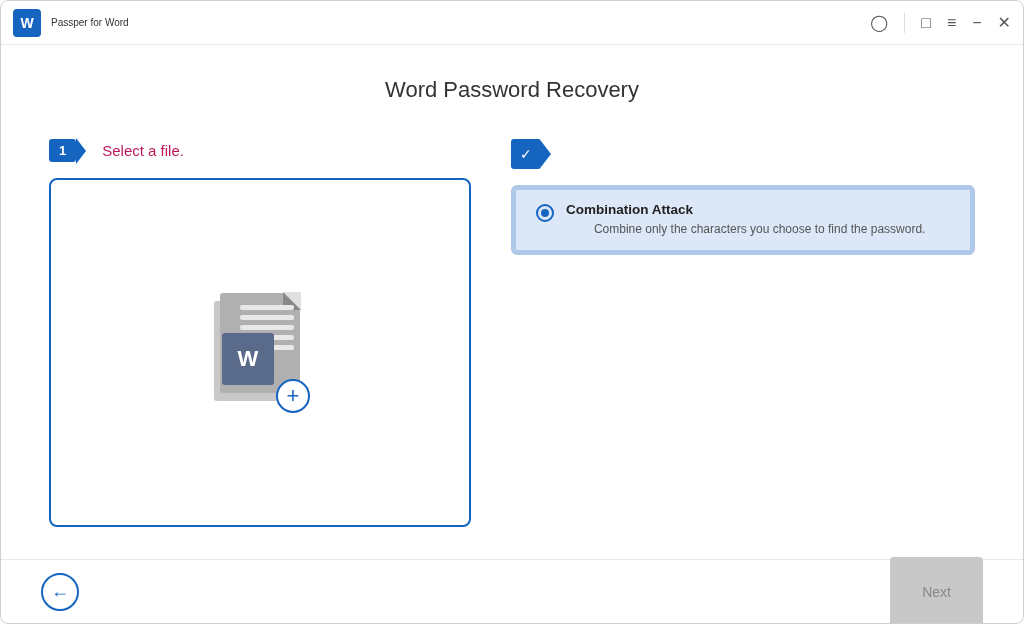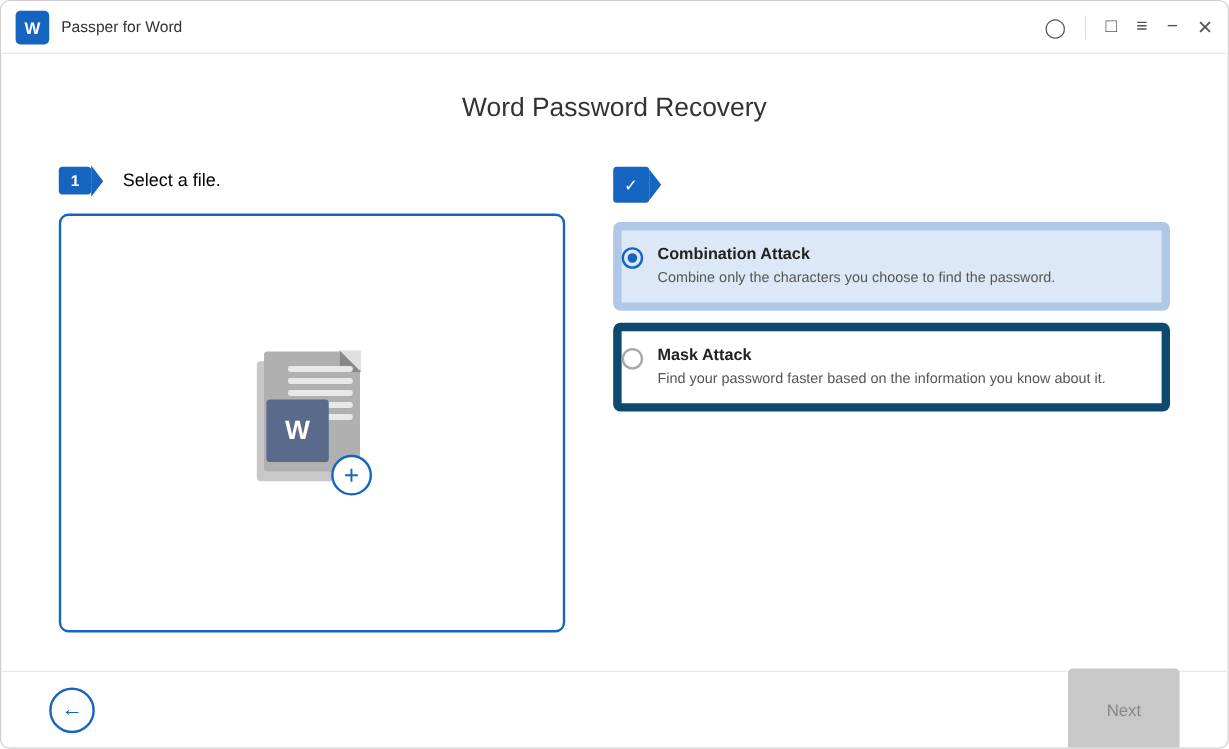--- a/index.html
+++ b/index.html
@@ -34,21 +34,21 @@
       align-items: center;
       justify-content: center;
       margin-right: 10px;
     }
     .titlebar-logo span {
       color: white;
       font-size: 14px;
       font-weight: bold;
     }
     .titlebar-title {
-      font-size: 13px;
+      font-size: 10px;
       color: #333;
       flex: 1;
     }
     .titlebar-controls {
       display: flex;
       align-items: center;
       gap: 16px;
     }
     .titlebar-icon {
       color: #555;
@@ -137,21 +137,21 @@
       right: -10px;
       top: 50%;
       transform: translateY(-50%);
       border-left: 10px solid #1565c0;
       border-top: 13px solid transparent;
       border-bottom: 13px solid transparent;
     }
 
     .step-label {
       font-size: 15px;
-      color: #000000;
+      color: #be185d;
       margin-left: 14px;
     }
 
     .file-drop-area {
       border: 2px solid #1565c0;
       border-radius: 8px;
       flex: 1;
       display: flex;
       flex-direction: column;
       align-items: center;
@@ -248,23 +248,23 @@
     }
 
     .method-list {
       display: flex;
       flex-direction: column;
       gap: 10px;
       margin-top: 0;
     }
 
     .method-item {
-      border: 7px solid #0c4a6e;
+      border: 5px solid #0c4a6e;
       border-radius: 6px;
-      padding: 12px 0;
+      padding: 12px 20px;
       display: flex;
       align-items: flex-start;
       gap: 12px;
       cursor: pointer;
       background: #fff;
     }
     .method-item.selected {
       background: #dce8f8;
       border-color: #b0c8e8;
     }
@@ -300,20 +300,21 @@
       color: #222;
       margin-bottom: 3px;
       display: flex;
       align-items: center;
       gap: 6px;
     }
     .method-desc {
       font-size: 12px;
       color: #555;
       line-height: 1.5;
+      margin-left: 28px;
     }
 
     .dict-icon {
       font-size: 14px;
       color: #555;
     }
 
     
     .bottom-bar {
       height: 64px;
@@ -410,29 +411,20 @@
           <div class="radio-btn checked"></div>
           <div class="method-info">
             <div class="method-name">
               <span>Combination Attack</span>
             </div>
             <div class="method-desc">Combine only the characters you choose to find the password.</div>
           </div>
         </div>
 
 
-        <div class="method-item">
-          <div class="radio-btn"></div>
-          <div class="method-info">
-            <div class="method-name">
-              <span>Mask Attack</span>
-            </div>
-            <div class="method-desc">Find your password faster based on the information you know about it.</div>
-          </div>
-        </div>
 
 
       </div>
     </div>
   </div>
 </div>
 
 <div class="bottom-bar">
   <div class="back-btn">
     <span>←</span>

